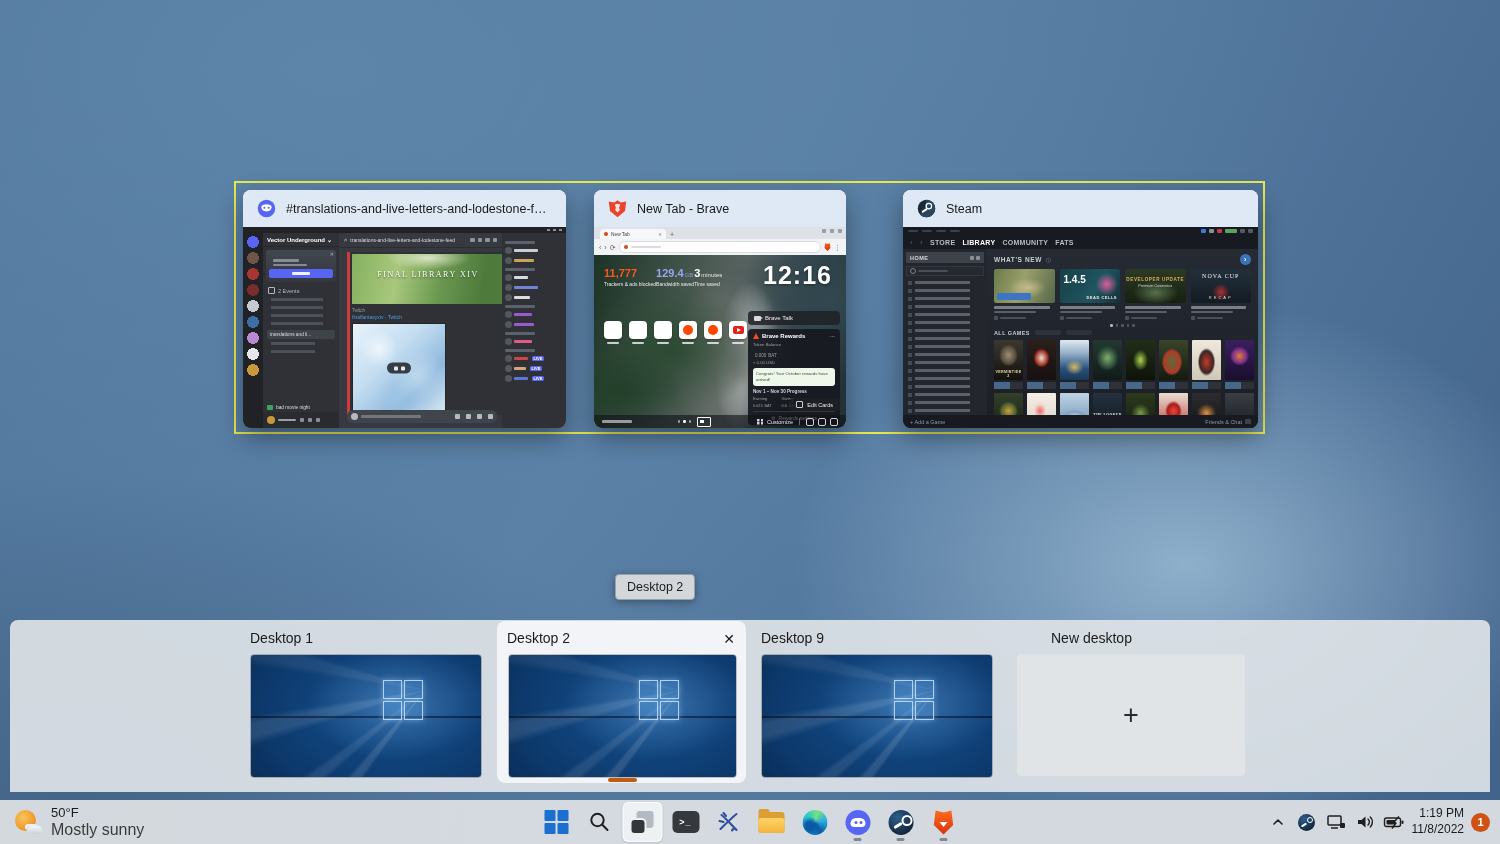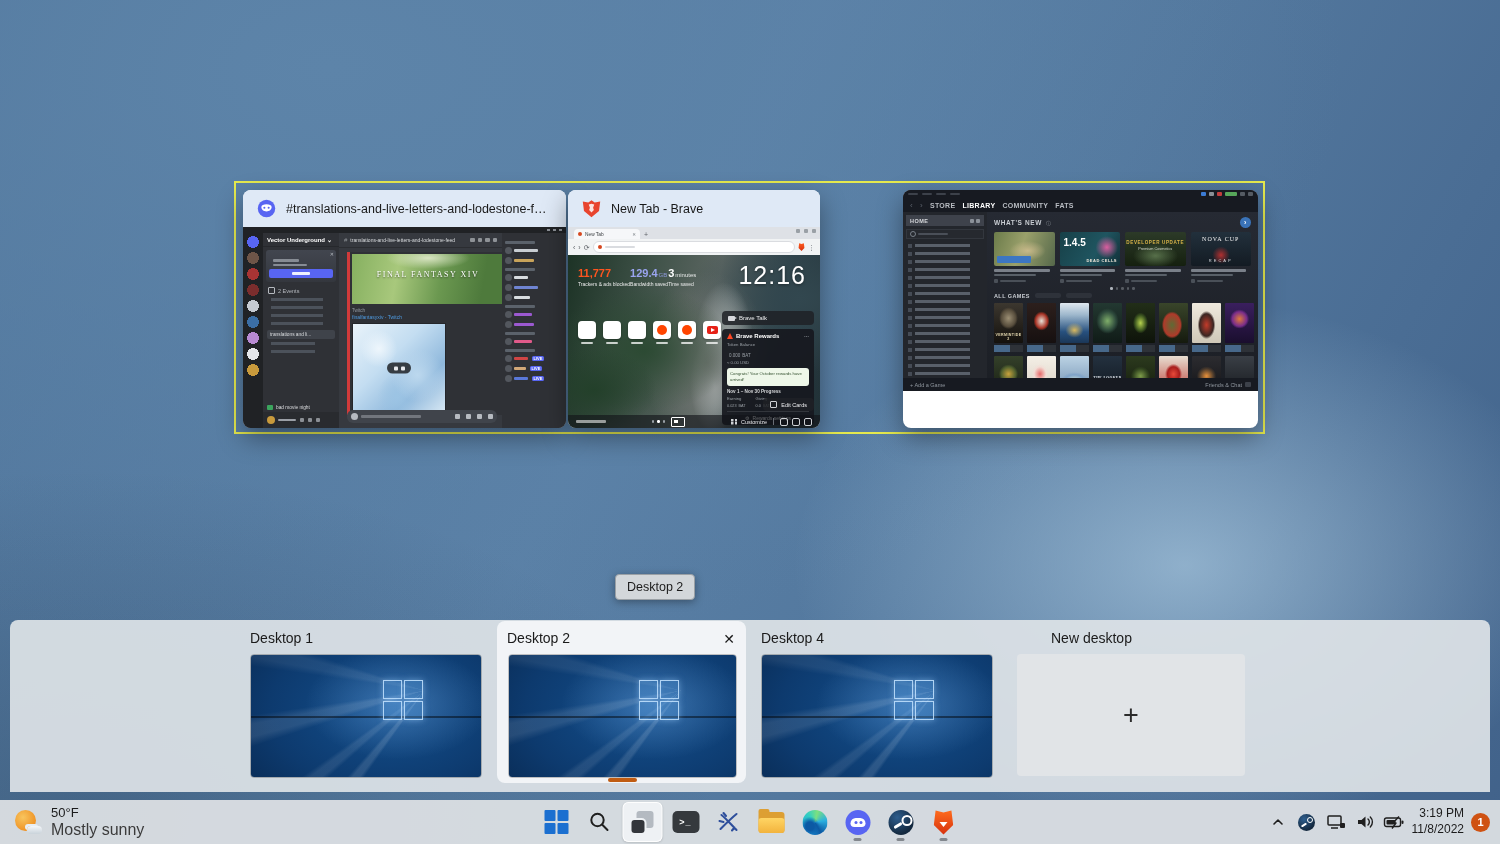--- a/index.html
+++ b/index.html
@@ -10,21 +10,21 @@
       radial-gradient(900px 500px at 6% 97%, rgba(22,42,64,.28), rgba(22,42,64,0) 70%),
       radial-gradient(1300px 760px at 22% 8%, #5d84a9, rgba(93,132,169,0) 78%),
       linear-gradient(118deg,#4f749a 0%,#5a80a6 42%,#53789e 62%,#41628a 100%);}
   .abs{position:absolute}
   
   .sel-outline{left:234px;top:181px;width:1027px;height:249px;border:2px solid #e5e94e}
   
   .win{top:190px;height:238px;border-radius:8px;overflow:hidden;background:#fff;
        box-shadow:0 10px 26px rgba(0,0,0,.38)}
   #win-discord{left:243px;width:323px}
-  #win-brave{left:568px;width:252px}
+  #win-brave{left:594px;width:252px}
   #win-steam{left:903px;width:355px}
   .win-h{height:37px;background:#dfe9f6;display:flex;align-items:center;gap:10px;padding:0 14px}
   .win-t{font-size:12.5px;color:#181818;white-space:nowrap;overflow:hidden;text-overflow:ellipsis}
   .win-b{height:201px;position:relative;overflow:hidden}
   .hic{width:19px;height:19px;flex:0 0 auto}
   
   .dcb{background:#36393f;display:flex;flex-direction:column}
   .dc-ctl{height:6px;background:#202225;position:relative}
   .dc-ctl i{position:absolute;top:2px;width:3px;height:2px;background:#8b8f95}
   .dc-cols{flex:1;display:flex;min-height:0}
@@ -123,21 +123,21 @@
     radial-gradient(46px 90px at 62% 48%,#c2cdcf,transparent 62%),
     radial-gradient(40px 80px at 58% 75%,#dfe8ea,transparent 60%),
     radial-gradient(90px 70px at 80% 85%,#1d2e33,transparent 75%),
     radial-gradient(150px 100px at 92% 25%,#32474f,transparent 75%),
     linear-gradient(100deg,#1d3326 0%,#3f5248 30%,#5c6662 55%,#2e4148 80%,#223238 100%)}
   .br-stats{position:absolute;left:10px;top:12px;display:flex;}
   .bstat .v{font-size:11px;font-weight:bold}
   .bstat .u{font-size:6px;font-weight:normal;opacity:.85;margin-left:1px}
   .bstat .l{font-size:5px;color:#ececec;margin-top:2px}
   .s-orange .v{color:#ff551f}.s-purple .v{color:#9aa4f0}.s-white .v{color:#fff}
-  .br-clock{position:absolute;right:14px;top:6px;color:#fff;font-size:25px;font-weight:400;
+  .br-clock{position:absolute;right:14px;top:6px;color:#fff;font-size:25px;font-weight:700;
     letter-spacing:1px;text-shadow:0 1px 3px rgba(0,0,0,.4)}
   .br-tiles{position:absolute;left:10px;top:66px;display:flex;gap:7px}
   .tile{width:18px;height:18px;background:#fff;border-radius:4px;box-shadow:0 1px 2px rgba(0,0,0,.3);
     display:flex;align-items:center;justify-content:center;position:relative}
   .tile::after{content:"";position:absolute;left:3px;right:3px;bottom:-5px;height:2px;
     background:rgba(255,255,255,.75);border-radius:1px}
   .tile .red{width:10px;height:10px;border-radius:50%;background:#ff4500}
   .tile .yt{width:11px;height:8px;background:#e62117;border-radius:2px;position:relative}
   .tile .yt::after{content:"";position:absolute;left:4px;top:2px;border-left:4px solid #fff;
     border-top:2px solid transparent;border-bottom:2px solid transparent}
@@ -416,21 +416,21 @@
           <span class="h">#</span>
           <span style="flex:1;overflow:hidden">translations-and-live-letters-and-lodestone-feed</span>
           <span class="ric"></span>
             <span class="ric"></span>
             <span class="ric"></span>
             <span class="ric"></span>
         </div>
         <div class="dc-scroll">
           <div class="dc-embed">
             <div class="ff-banner">
-                <span>FINAL FANTASY XIV</span>
+                <span>FINAL LIBRARY XIV</span>
               </div>
             <div class="dc-prov">Twitch</div>
             <div class="dc-link">finalfantasyxiv - Twitch</div>
             <div class="dc-art">
               <div class="pill">
                   <i></i>
                   <i></i>
                 </div>
             </div>
           </div>
@@ -608,20 +608,29 @@
           <span class="mi"></span>
             <span class="mi"></span>
             <span class="mi"></span>
         </div>
       </div>
     </div>
   </div>
 </div>
 
 <div class="abs win" id="win-steam">
+  <div class="win-h">
+    <svg class="hic" viewBox="0 0 24 24">
+        <circle cx="12" cy="12" r="11" fill="#1b2838"></circle>
+        <path d="M12 1 A11 11 0 0 1 12 23 A11 11 0 0 1 3.2 18.5 L9 14.5 Z" fill="#2a475e"></path>
+        <circle cx="15" cy="9" r="3.4" fill="none" stroke="#fff" stroke-width="1.6"></circle>
+        <rect x="5.5" y="13.2" width="8" height="2.6" rx="1.3" transform="rotate(-33 9.5 14.5)" fill="#fff"></rect>
+      </svg>
+    <span class="win-t">Steam</span>
+  </div>
   <div class="win-b stb">
     <div class="st-menu">
       <span class="m"></span>
         <span class="m"></span>
         <span class="m"></span>
         <span class="m"></span>
       <div class="tr">
         <i style="background:#3b7bd4"></i>
         <i style="background:#8a9096"></i>
         <i style="background:#c33c3c"></i>
@@ -784,21 +793,21 @@
       <div class="logo">
         <i></i>
         <i></i>
         <i></i>
         <i></i>
       </div>
     </div>
 </div>
 <div class="abs dk-ind"></div>
 
-<div class="abs dk-label" style="left:761px">Desktop 4</div>
+<div class="abs dk-label" style="left:761px">Desktop 9</div>
 <div class="abs dk-thumb" style="left:761px;width:230px">
   <div class="w10">
       <div class="rays"></div>
       <div class="hz"></div>
       <div class="logo">
         <i></i>
         <i></i>
         <i></i>
         <i></i>
       </div>
@@ -893,18 +902,18 @@
     </div>
     <div class="tray-ic">
       <svg width="22" height="20" viewBox="0 0 22 20">
           <rect x="1.5" y="6" width="16" height="8.5" rx="2" fill="none" stroke="#1f1f1f" stroke-width="1.4"></rect>
           <rect x="18.5" y="8.5" width="2" height="3.5" rx="1" fill="#1f1f1f"></rect>
           <rect x="3.5" y="8" width="9" height="4.5" rx="1" fill="#1f1f1f"></rect>
           <path d="M16 4.5 L10 11 L13 11 L9 16.5" fill="none" stroke="#1f1f1f" stroke-width="1.4" stroke-linejoin="round"></path>
         </svg>
     </div>
     <div class="tb-clock">
-      <div>3:19 PM</div>
+      <div>1:19 PM</div>
       <div>11/8/2022</div>
     </div>
     <div class="tb-badge">1</div>
   </div>
 </div>
 
 </body></html>

